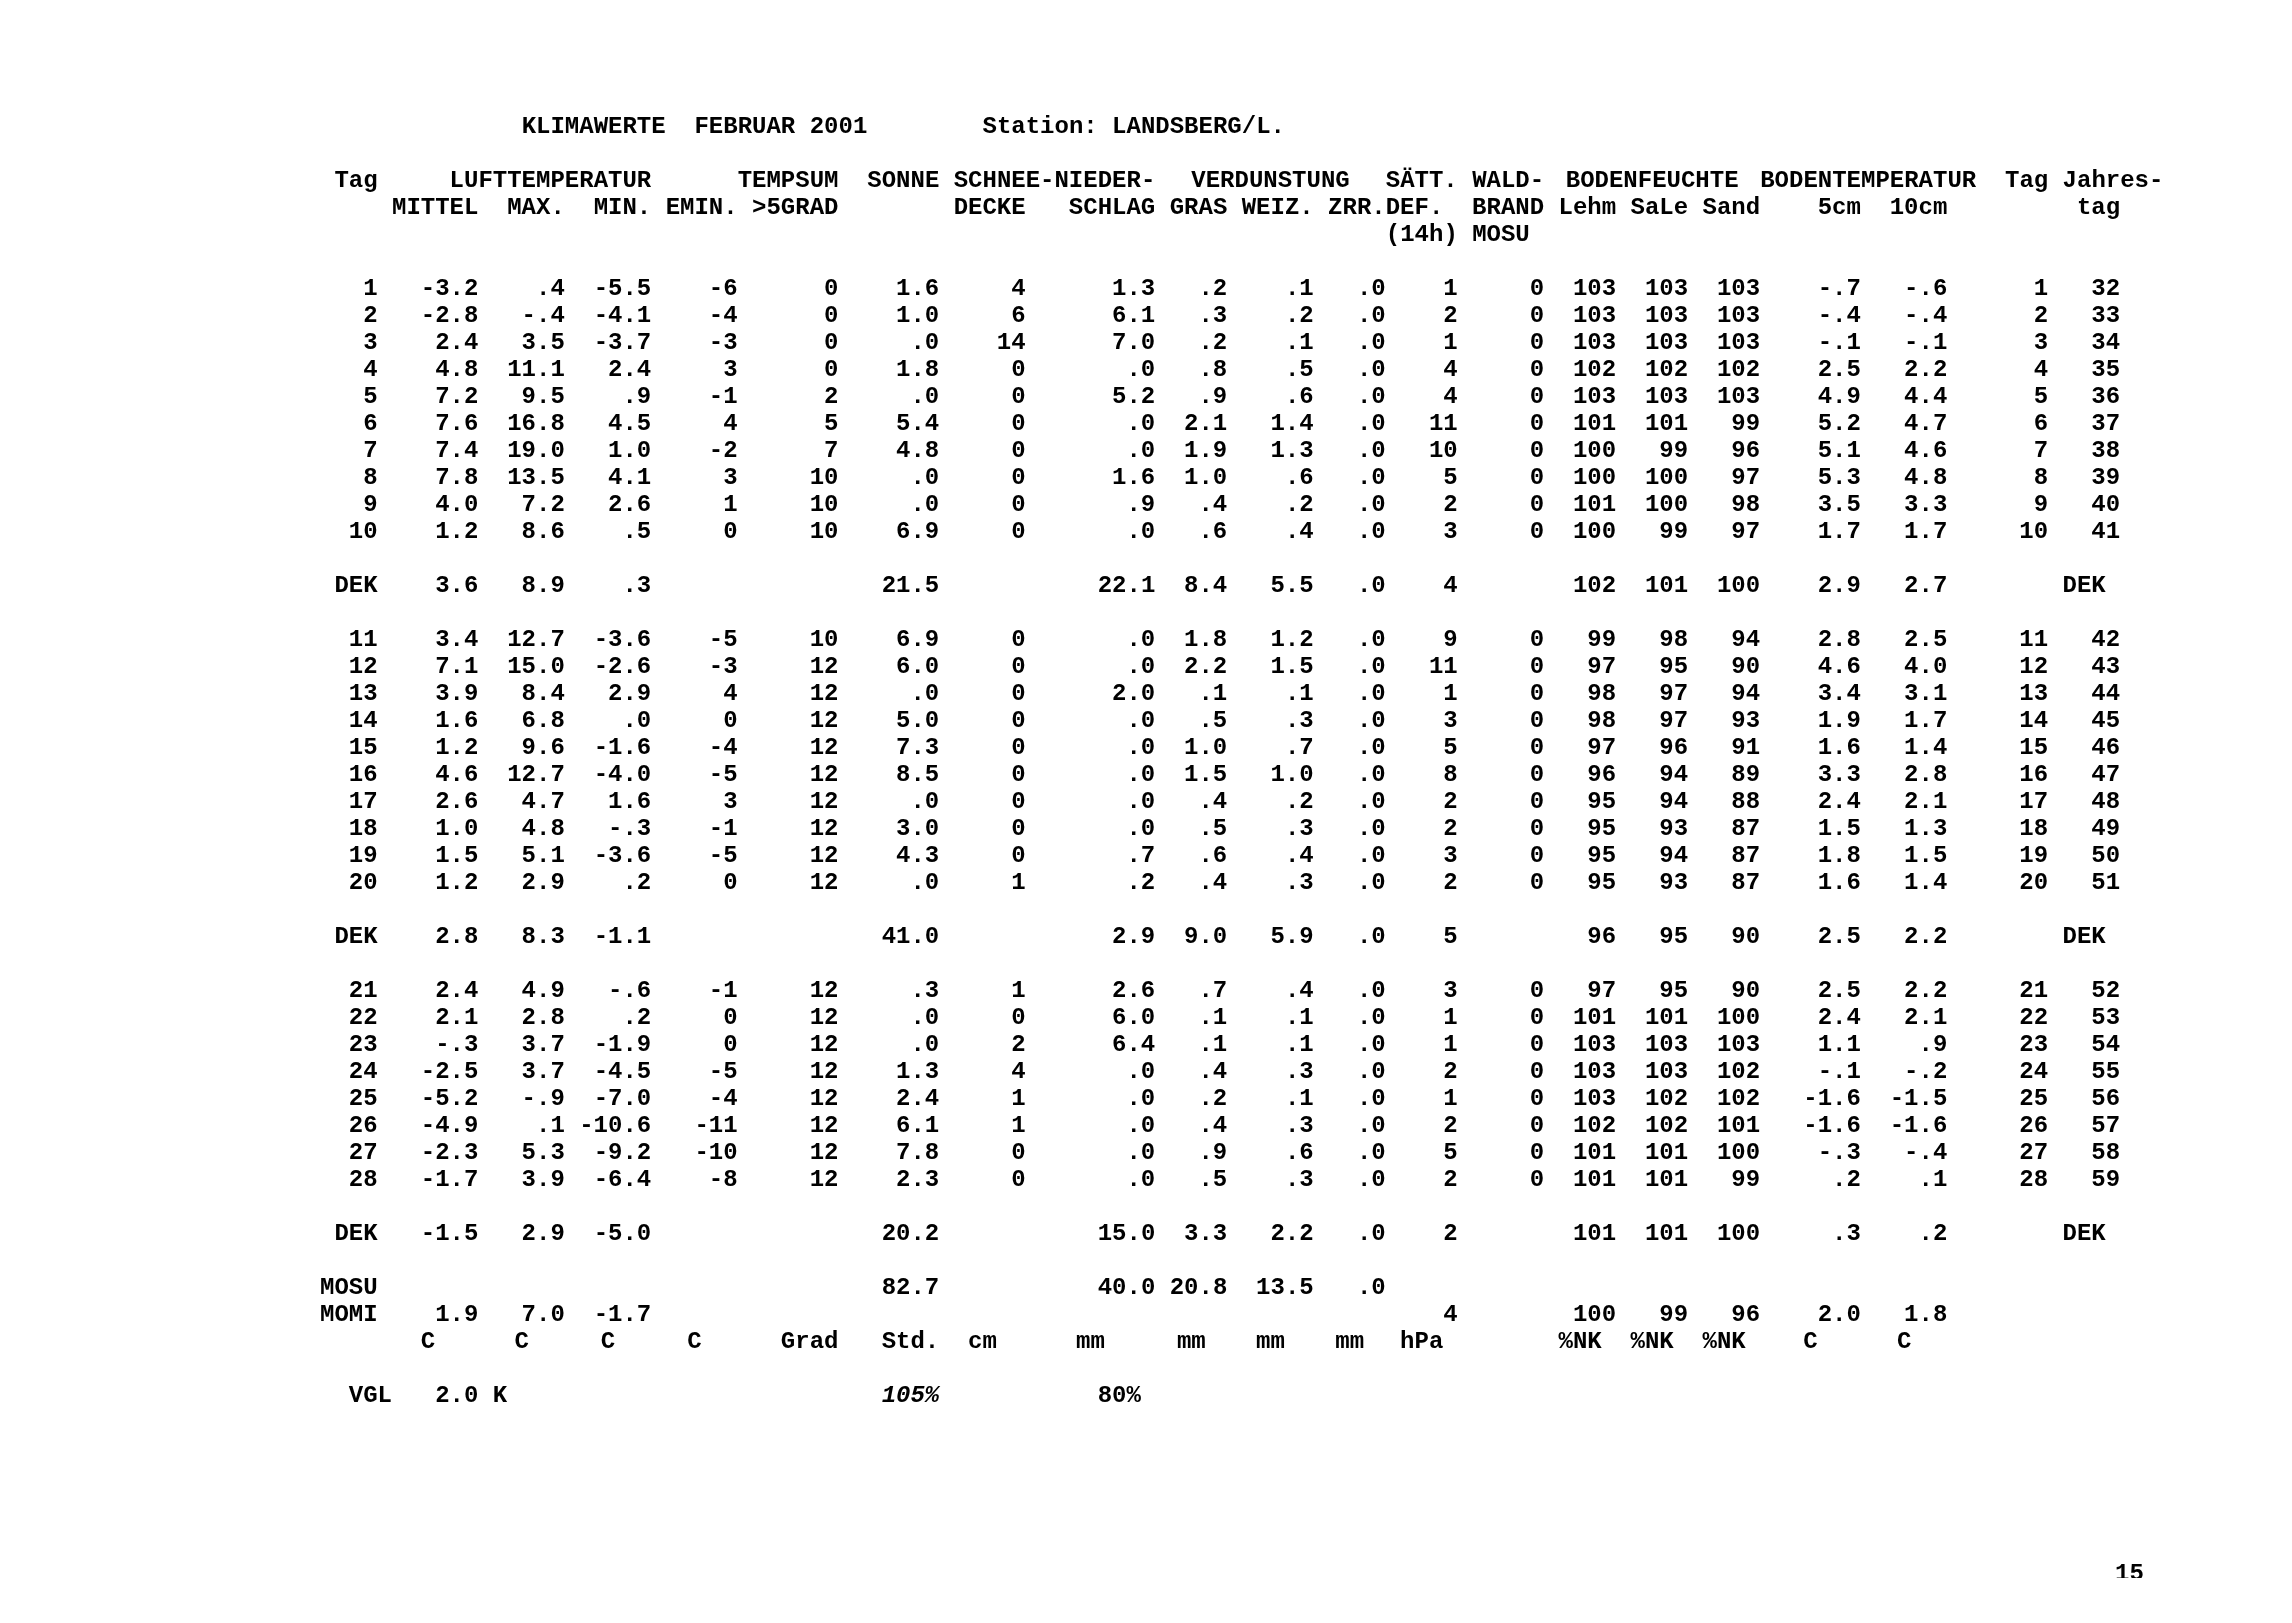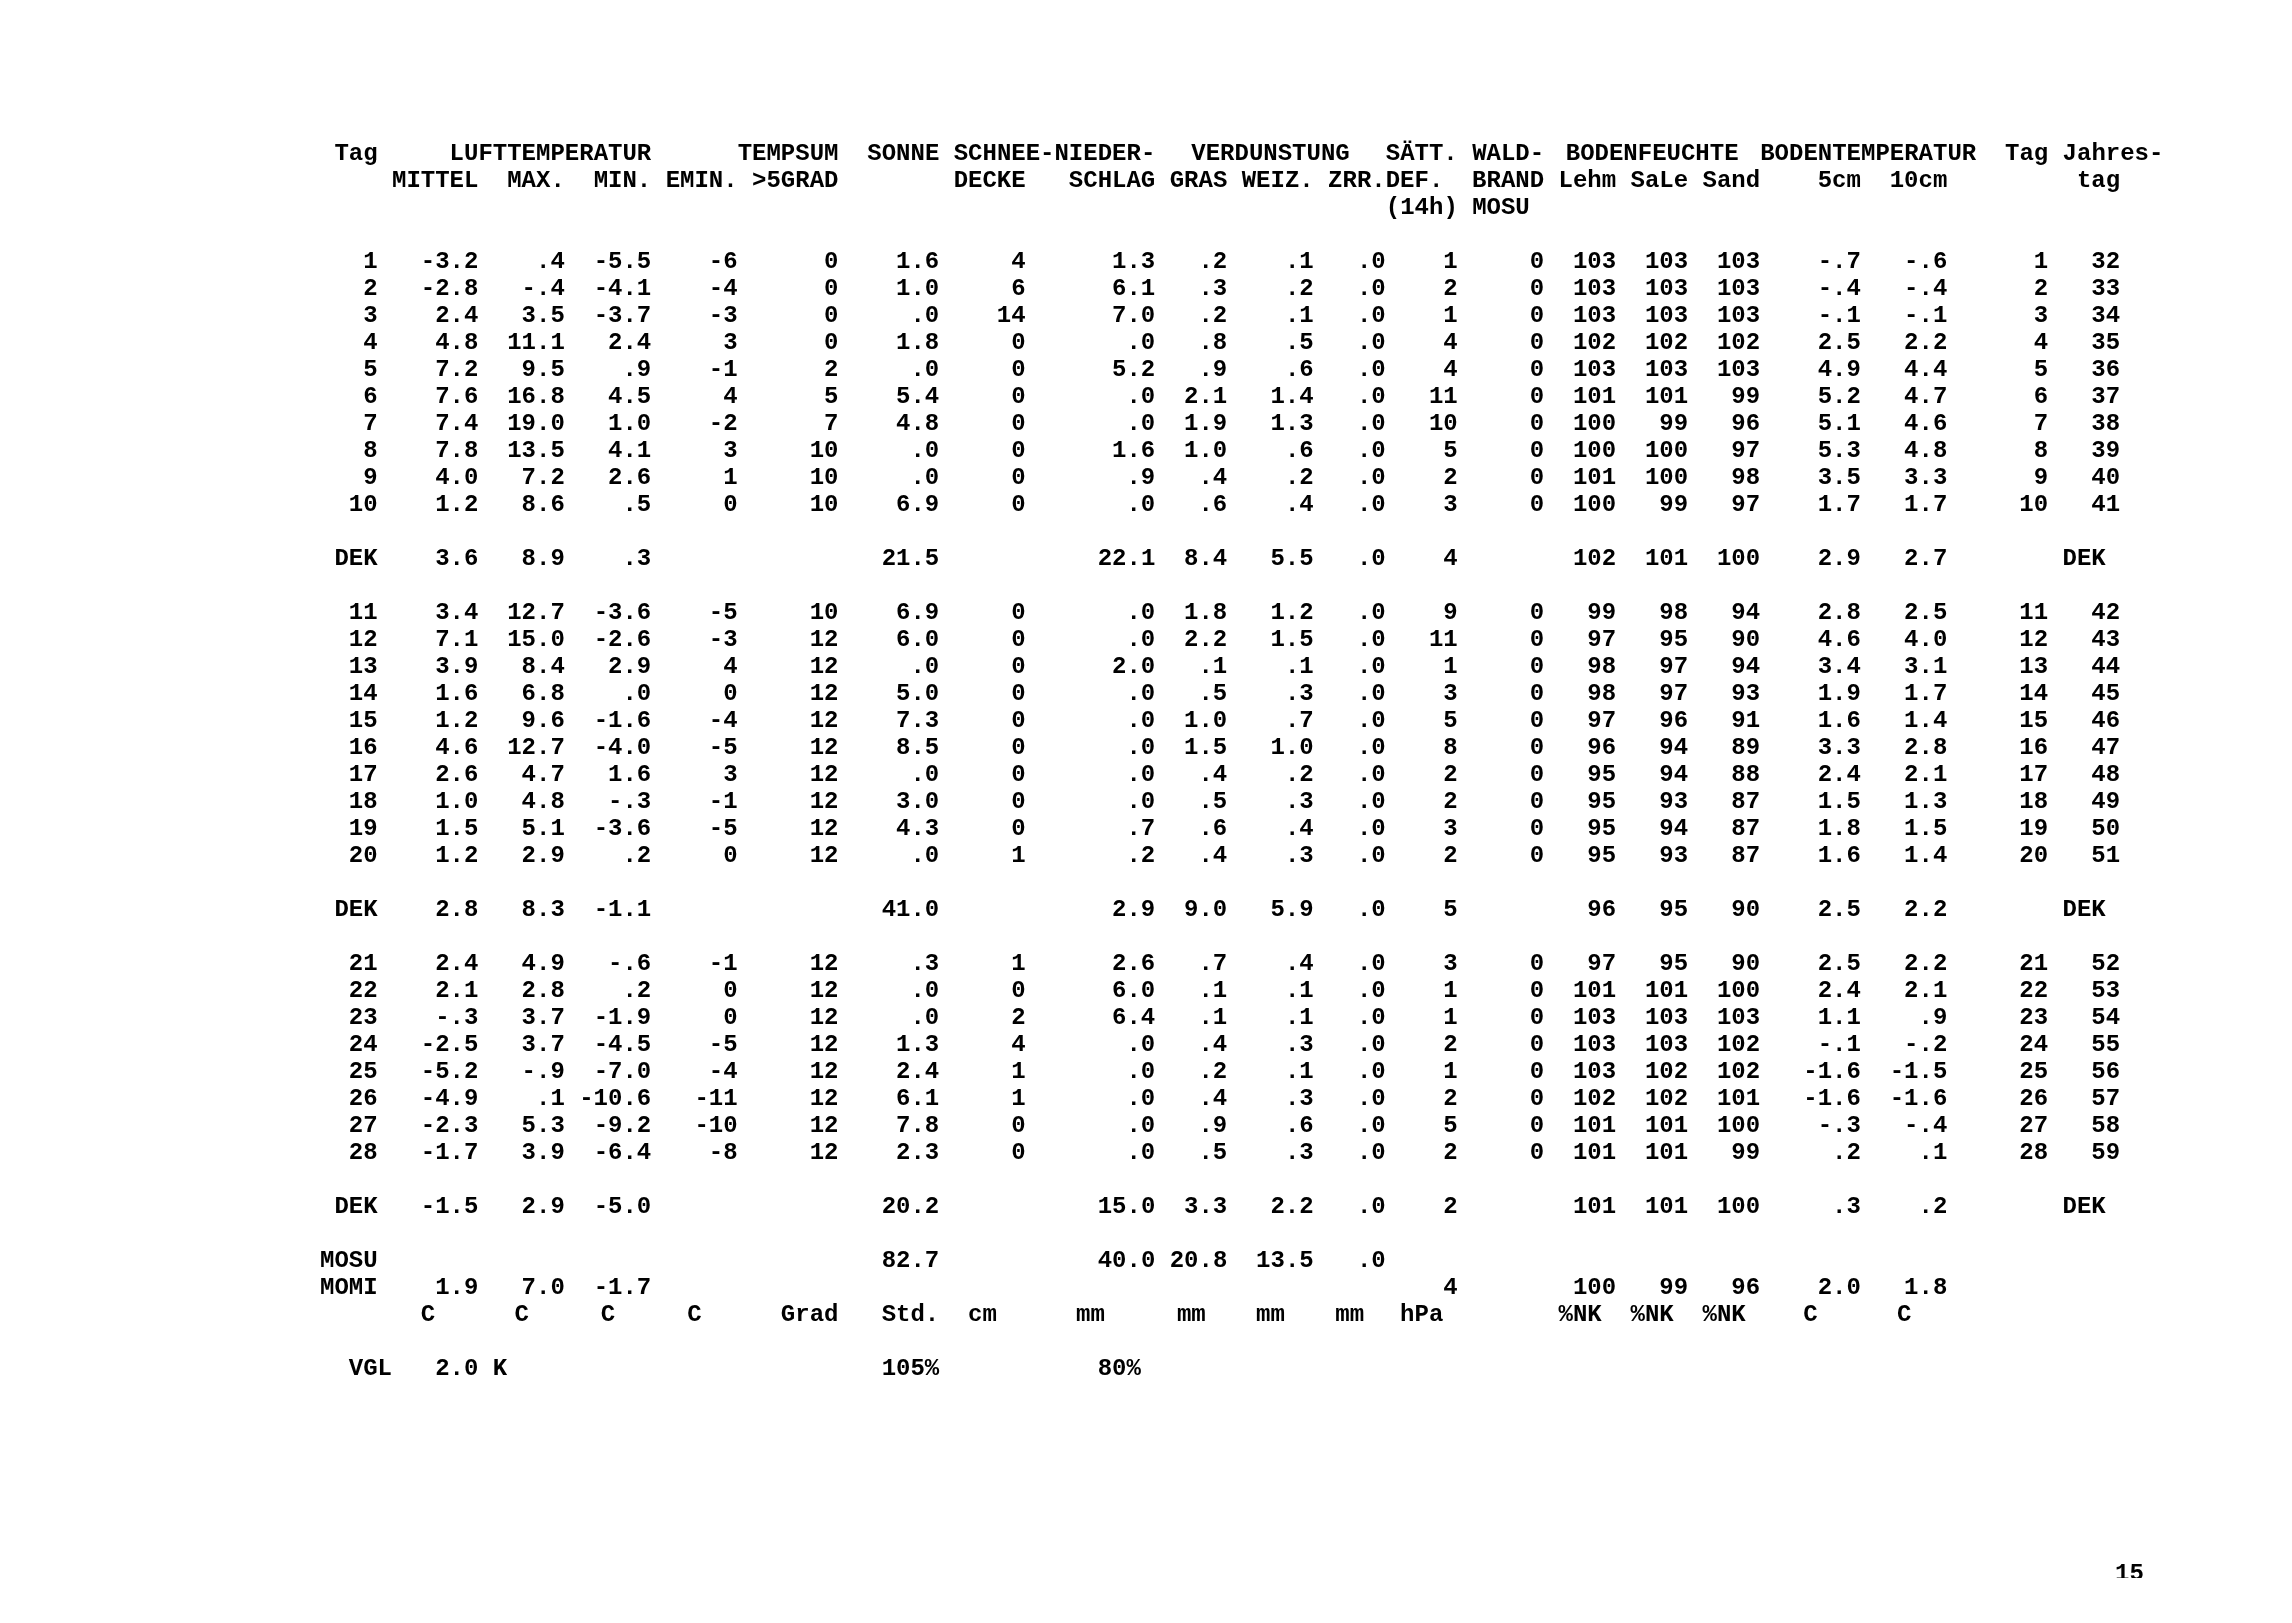--- a/index.html
+++ b/index.html
@@ -14,20 +14,21 @@
   .cell.c{text-align:center;}
   .blank{height:27px;}
   .pagenum{position:absolute;left:2115px;top:1562px;height:15.7px;overflow:hidden;
            font-size:24px;line-height:23.5px;font-weight:bold;}
 </style>
 </head>
 <body>
 
 <div class="report">
     <div class="line blank"></div>
+    <div class="line"><span class="cell" style="width:14ch"></span><span class="txt">KLIMAWERTE</span><span class="cell" style="width:2ch"></span><span class="txt">FEBRUAR 2001</span><span class="cell" style="width:8ch"></span><span class="txt">Station:</span><span class="cell" style="width:1ch"></span><span class="txt">LANDSBERG/L.</span></div>
     <div class="line blank"></div>
     <div id="table-host">
       <div class="line"><span class="cell" style="width: 4ch;">Tag</span><span class="cell" style="width: 19ch;">LUFTTEMPERATUR</span><span class="cell" style="width: 6ch;"></span><span class="cell" style="width: 7ch;">TEMPSUM</span><span class="cell" style="width: 7ch;">SONNE</span><span class="cell l1" style="width: 6ch;">SCHNEE-</span><span class="cell" style="width: 9ch;">NIEDER-</span><span class="cell c" style="width: 16ch;">VERDUNSTUNG</span><span class="cell l" style="width: 5ch;">SÄTT.</span><span class="cell l1" style="width: 6ch;">WALD-</span><span class="cell c" style="width: 15ch;">BODENFEUCHTE</span><span class="cell c" style="width: 13ch;">BODENTEMPERATUR</span><span class="cell" style="width: 7ch;">Tag</span><span class="cell l1" style="width: 5ch;">Jahres-</span></div>
       <div class="line"><span class="cell" style="width: 4ch;"></span><span class="cell" style="width: 7ch;">MITTEL</span><span class="cell" style="width: 6ch;">MAX.</span><span class="cell" style="width: 6ch;">MIN.</span><span class="cell" style="width: 6ch;">EMIN.</span><span class="cell" style="width: 7ch;">&gt;5GRAD</span><span class="cell" style="width: 7ch;"></span><span class="cell" style="width: 6ch;">DECKE</span><span class="cell" style="width: 9ch;">SCHLAG</span><span class="cell" style="width: 5ch;">GRAS</span><span class="cell" style="width: 6ch;">WEIZ.</span><span class="cell" style="width: 5ch;">ZRR.</span><span class="cell l" style="width: 5ch;">DEF.</span><span class="cell l1" style="width: 6ch;">BRAND</span><span class="cell l1" style="width: 5ch;">Lehm</span><span class="cell" style="width: 5ch;">SaLe</span><span class="cell" style="width: 5ch;">Sand</span><span class="cell" style="width: 7ch;">5cm</span><span class="cell" style="width: 6ch;">10cm</span><span class="cell" style="width: 7ch;"></span><span class="cell" style="width: 5ch;">tag</span></div>
       <div class="line"><span class="cell" style="width: 74ch;"></span><span class="cell l" style="width: 5ch;">(14h)</span><span class="cell l1" style="width: 6ch;">MOSU</span></div>
       <div class="line blank"></div>
       <div class="line"><span class="cell" style="width: 4ch;">1</span><span class="cell" style="width: 7ch;">-3.2</span><span class="cell" style="width: 6ch;">.4</span><span class="cell" style="width: 6ch;">-5.5</span><span class="cell" style="width: 6ch;">-6</span><span class="cell" style="width: 7ch;">0</span><span class="cell" style="width: 7ch;">1.6</span><span class="cell" style="width: 6ch;">4</span><span class="cell" style="width: 9ch;">1.3</span><span class="cell" style="width: 5ch;">.2</span><span class="cell" style="width: 6ch;">.1</span><span class="cell" style="width: 5ch;">.0</span><span class="cell" style="width: 5ch;">1</span><span class="cell" style="width: 6ch;">0</span><span class="cell" style="width: 5ch;">103</span><span class="cell" style="width: 5ch;">103</span><span class="cell" style="width: 5ch;">103</span><span class="cell" style="width: 7ch;">-.7</span><span class="cell" style="width: 6ch;">-.6</span><span class="cell" style="width: 7ch;">1</span><span class="cell" style="width: 5ch;">32</span></div>
       <div class="line"><span class="cell" style="width: 4ch;">2</span><span class="cell" style="width: 7ch;">-2.8</span><span class="cell" style="width: 6ch;">-.4</span><span class="cell" style="width: 6ch;">-4.1</span><span class="cell" style="width: 6ch;">-4</span><span class="cell" style="width: 7ch;">0</span><span class="cell" style="width: 7ch;">1.0</span><span class="cell" style="width: 6ch;">6</span><span class="cell" style="width: 9ch;">6.1</span><span class="cell" style="width: 5ch;">.3</span><span class="cell" style="width: 6ch;">.2</span><span class="cell" style="width: 5ch;">.0</span><span class="cell" style="width: 5ch;">2</span><span class="cell" style="width: 6ch;">0</span><span class="cell" style="width: 5ch;">103</span><span class="cell" style="width: 5ch;">103</span><span class="cell" style="width: 5ch;">103</span><span class="cell" style="width: 7ch;">-.4</span><span class="cell" style="width: 6ch;">-.4</span><span class="cell" style="width: 7ch;">2</span><span class="cell" style="width: 5ch;">33</span></div>
       <div class="line"><span class="cell" style="width: 4ch;">3</span><span class="cell" style="width: 7ch;">2.4</span><span class="cell" style="width: 6ch;">3.5</span><span class="cell" style="width: 6ch;">-3.7</span><span class="cell" style="width: 6ch;">-3</span><span class="cell" style="width: 7ch;">0</span><span class="cell" style="width: 7ch;">.0</span><span class="cell" style="width: 6ch;">14</span><span class="cell" style="width: 9ch;">7.0</span><span class="cell" style="width: 5ch;">.2</span><span class="cell" style="width: 6ch;">.1</span><span class="cell" style="width: 5ch;">.0</span><span class="cell" style="width: 5ch;">1</span><span class="cell" style="width: 6ch;">0</span><span class="cell" style="width: 5ch;">103</span><span class="cell" style="width: 5ch;">103</span><span class="cell" style="width: 5ch;">103</span><span class="cell" style="width: 7ch;">-.1</span><span class="cell" style="width: 6ch;">-.1</span><span class="cell" style="width: 7ch;">3</span><span class="cell" style="width: 5ch;">34</span></div>
       <div class="line"><span class="cell" style="width: 4ch;">4</span><span class="cell" style="width: 7ch;">4.8</span><span class="cell" style="width: 6ch;">11.1</span><span class="cell" style="width: 6ch;">2.4</span><span class="cell" style="width: 6ch;">3</span><span class="cell" style="width: 7ch;">0</span><span class="cell" style="width: 7ch;">1.8</span><span class="cell" style="width: 6ch;">0</span><span class="cell" style="width: 9ch;">.0</span><span class="cell" style="width: 5ch;">.8</span><span class="cell" style="width: 6ch;">.5</span><span class="cell" style="width: 5ch;">.0</span><span class="cell" style="width: 5ch;">4</span><span class="cell" style="width: 6ch;">0</span><span class="cell" style="width: 5ch;">102</span><span class="cell" style="width: 5ch;">102</span><span class="cell" style="width: 5ch;">102</span><span class="cell" style="width: 7ch;">2.5</span><span class="cell" style="width: 6ch;">2.2</span><span class="cell" style="width: 7ch;">4</span><span class="cell" style="width: 5ch;">35</span></div>
@@ -61,18 +62,18 @@
       <div class="line"><span class="cell" style="width: 4ch;">26</span><span class="cell" style="width: 7ch;">-4.9</span><span class="cell" style="width: 6ch;">.1</span><span class="cell" style="width: 6ch;">-10.6</span><span class="cell" style="width: 6ch;">-11</span><span class="cell" style="width: 7ch;">12</span><span class="cell" style="width: 7ch;">6.1</span><span class="cell" style="width: 6ch;">1</span><span class="cell" style="width: 9ch;">.0</span><span class="cell" style="width: 5ch;">.4</span><span class="cell" style="width: 6ch;">.3</span><span class="cell" style="width: 5ch;">.0</span><span class="cell" style="width: 5ch;">2</span><span class="cell" style="width: 6ch;">0</span><span class="cell" style="width: 5ch;">102</span><span class="cell" style="width: 5ch;">102</span><span class="cell" style="width: 5ch;">101</span><span class="cell" style="width: 7ch;">-1.6</span><span class="cell" style="width: 6ch;">-1.6</span><span class="cell" style="width: 7ch;">26</span><span class="cell" style="width: 5ch;">57</span></div>
       <div class="line"><span class="cell" style="width: 4ch;">27</span><span class="cell" style="width: 7ch;">-2.3</span><span class="cell" style="width: 6ch;">5.3</span><span class="cell" style="width: 6ch;">-9.2</span><span class="cell" style="width: 6ch;">-10</span><span class="cell" style="width: 7ch;">12</span><span class="cell" style="width: 7ch;">7.8</span><span class="cell" style="width: 6ch;">0</span><span class="cell" style="width: 9ch;">.0</span><span class="cell" style="width: 5ch;">.9</span><span class="cell" style="width: 6ch;">.6</span><span class="cell" style="width: 5ch;">.0</span><span class="cell" style="width: 5ch;">5</span><span class="cell" style="width: 6ch;">0</span><span class="cell" style="width: 5ch;">101</span><span class="cell" style="width: 5ch;">101</span><span class="cell" style="width: 5ch;">100</span><span class="cell" style="width: 7ch;">-.3</span><span class="cell" style="width: 6ch;">-.4</span><span class="cell" style="width: 7ch;">27</span><span class="cell" style="width: 5ch;">58</span></div>
       <div class="line"><span class="cell" style="width: 4ch;">28</span><span class="cell" style="width: 7ch;">-1.7</span><span class="cell" style="width: 6ch;">3.9</span><span class="cell" style="width: 6ch;">-6.4</span><span class="cell" style="width: 6ch;">-8</span><span class="cell" style="width: 7ch;">12</span><span class="cell" style="width: 7ch;">2.3</span><span class="cell" style="width: 6ch;">0</span><span class="cell" style="width: 9ch;">.0</span><span class="cell" style="width: 5ch;">.5</span><span class="cell" style="width: 6ch;">.3</span><span class="cell" style="width: 5ch;">.0</span><span class="cell" style="width: 5ch;">2</span><span class="cell" style="width: 6ch;">0</span><span class="cell" style="width: 5ch;">101</span><span class="cell" style="width: 5ch;">101</span><span class="cell" style="width: 5ch;">99</span><span class="cell" style="width: 7ch;">.2</span><span class="cell" style="width: 6ch;">.1</span><span class="cell" style="width: 7ch;">28</span><span class="cell" style="width: 5ch;">59</span></div>
       <div class="line blank"></div>
       <div class="line"><span class="cell" style="width: 4ch;">DEK</span><span class="cell" style="width: 7ch;">-1.5</span><span class="cell" style="width: 6ch;">2.9</span><span class="cell" style="width: 6ch;">-5.0</span><span class="cell" style="width: 6ch;"></span><span class="cell" style="width: 7ch;"></span><span class="cell" style="width: 7ch;">20.2</span><span class="cell" style="width: 6ch;"></span><span class="cell" style="width: 9ch;">15.0</span><span class="cell" style="width: 5ch;">3.3</span><span class="cell" style="width: 6ch;">2.2</span><span class="cell" style="width: 5ch;">.0</span><span class="cell" style="width: 5ch;">2</span><span class="cell" style="width: 6ch;"></span><span class="cell" style="width: 5ch;">101</span><span class="cell" style="width: 5ch;">101</span><span class="cell" style="width: 5ch;">100</span><span class="cell" style="width: 7ch;">.3</span><span class="cell" style="width: 6ch;">.2</span><span class="cell" style="width: 7ch;"></span><span class="cell c" style="width: 5ch;">DEK</span></div>
       <div class="line blank"></div>
       <div class="line"><span class="cell" style="width: 4ch;">MOSU</span><span class="cell" style="width: 7ch;"></span><span class="cell" style="width: 6ch;"></span><span class="cell" style="width: 6ch;"></span><span class="cell" style="width: 6ch;"></span><span class="cell" style="width: 7ch;"></span><span class="cell" style="width: 7ch;">82.7</span><span class="cell" style="width: 6ch;"></span><span class="cell" style="width: 9ch;">40.0</span><span class="cell" style="width: 5ch;">20.8</span><span class="cell" style="width: 6ch;">13.5</span><span class="cell" style="width: 5ch;">.0</span><span class="cell" style="width: 5ch;"></span><span class="cell" style="width: 6ch;"></span><span class="cell" style="width: 5ch;"></span><span class="cell" style="width: 5ch;"></span><span class="cell" style="width: 5ch;"></span><span class="cell" style="width: 7ch;"></span><span class="cell" style="width: 6ch;"></span><span class="cell" style="width: 7ch;"></span><span class="cell" style="width: 5ch;"></span></div>
       <div class="line"><span class="cell" style="width: 4ch;">MOMI</span><span class="cell" style="width: 7ch;">1.9</span><span class="cell" style="width: 6ch;">7.0</span><span class="cell" style="width: 6ch;">-1.7</span><span class="cell" style="width: 6ch;"></span><span class="cell" style="width: 7ch;"></span><span class="cell" style="width: 7ch;"></span><span class="cell" style="width: 6ch;"></span><span class="cell" style="width: 9ch;"></span><span class="cell" style="width: 5ch;"></span><span class="cell" style="width: 6ch;"></span><span class="cell" style="width: 5ch;"></span><span class="cell" style="width: 5ch;">4</span><span class="cell" style="width: 6ch;"></span><span class="cell" style="width: 5ch;">100</span><span class="cell" style="width: 5ch;">99</span><span class="cell" style="width: 5ch;">96</span><span class="cell" style="width: 7ch;">2.0</span><span class="cell" style="width: 6ch;">1.8</span><span class="cell" style="width: 7ch;"></span><span class="cell" style="width: 5ch;"></span></div>
       <div class="line"><span class="cell r" style="width: 4ch;"></span><span class="cell c" style="width: 7ch;">C</span><span class="cell c" style="width: 6ch;">C</span><span class="cell c" style="width: 6ch;">C</span><span class="cell c" style="width: 6ch;">C</span><span class="cell r" style="width: 7ch;">Grad</span><span class="cell r" style="width: 7ch;">Std.</span><span class="cell c" style="width: 6ch;">cm</span><span class="cell c" style="width: 9ch;">mm</span><span class="cell c" style="width: 5ch;">mm</span><span class="cell c" style="width: 6ch;">mm</span><span class="cell c" style="width: 5ch;">mm</span><span class="cell c" style="width: 5ch;">hPa</span><span class="cell r" style="width: 6ch;"></span><span class="cell c" style="width: 5ch;">%NK</span><span class="cell c" style="width: 5ch;">%NK</span><span class="cell c" style="width: 5ch;">%NK</span><span class="cell c" style="width: 7ch;">C</span><span class="cell c" style="width: 6ch;">C</span><span class="cell r" style="width: 7ch;"></span><span class="cell r" style="width: 5ch;"></span></div>
       <div class="line blank"></div>
-      <div class="line"><span class="cell" style="width: 5ch;">VGL</span><span class="cell" style="width: 3ch;"></span><span class="cell l" style="width: 5ch;">2.0 K</span><span class="cell" style="width: 26ch;"></span><span class="cell" style="width: 4ch;">105%</span><span class="cell" style="width: 11ch;"></span><span class="cell" style="width: 3ch;">80%</span></div>
+      <div class="line"><span class="cell" style="width: 5ch;">VGL</span><span class="cell" style="width: 3ch;"></span><span class="cell l" style="width: 5ch;">2.0 K</span><span class="cell" style="width: 26ch;"></span><span class="cell" style="width: 4ch; font-style: italic;">105%</span><span class="cell" style="width: 11ch;"></span><span class="cell" style="width: 3ch;">80%</span></div>
     </div>
   </div>
 
 <div class="pagenum">15</div>
 
 
 </body></html>

